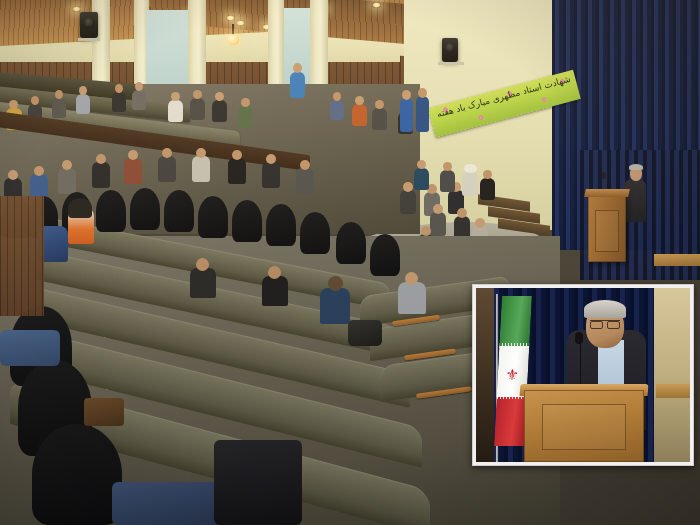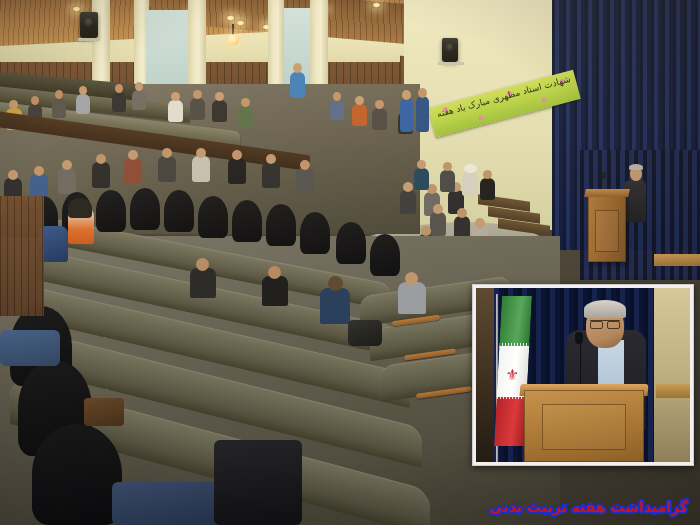--- a/index.html
+++ b/index.html
@@ -781,15 +781,14 @@
       <div class="inset-mic-stand"></div>
       <div class="inset-mic-head"></div>
 
       <div class="inset-podium-top"></div>
       <div class="inset-podium">
         <div class="inset-podium-panel"></div>
       </div>
     </div>
   </div>
 
-  <div class="caption caption-title">گرامیداشت هفته تربیت بدنی</div>
 
 </div>
 
 </body></html>

